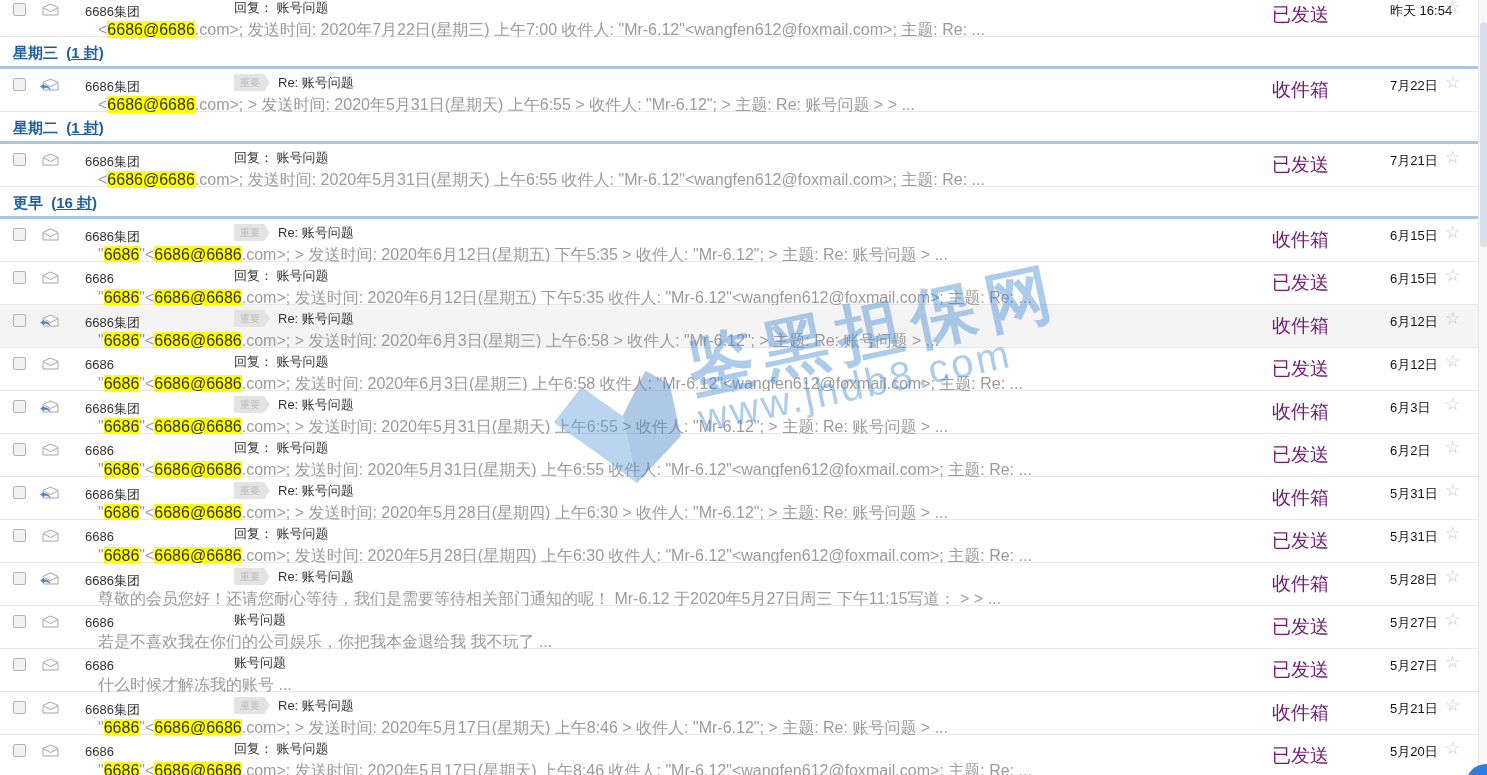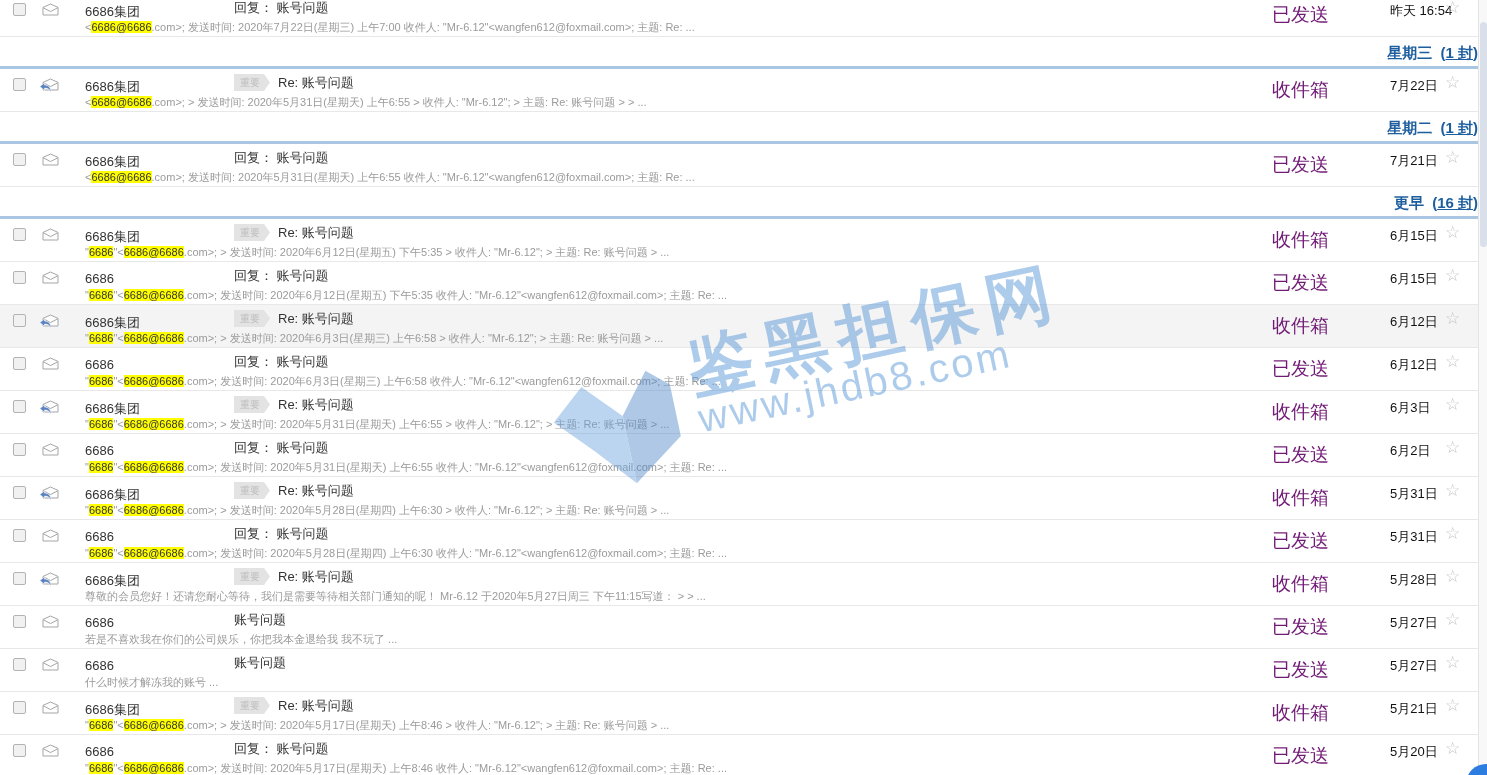--- a/index.html
+++ b/index.html
@@ -8,21 +8,21 @@
     width:1487px; height:775px; overflow:hidden; background:#fff;
     font-family:"Liberation Sans","DejaVu Sans",sans-serif; position:relative;
   }
   .page { position:absolute; inset:0; }
   .list { position:absolute; top:-6px; left:0; width:1478px; }
 
   
   .section-header {
     height:32px; padding:7px 0 0 13px;
     border-bottom:3px solid #a9c7e3;
-    font-size:15px; font-weight:bold; color:#1d5e9e;text-align:right;
+    font-size:15px; font-weight:bold; color:#1d5e9e;
   }
   .sec-count { margin-left:4px; font-weight:bold; }
   .sec-count u { text-decoration:underline; cursor:pointer; }
 
   
   .mail-row { position:relative; height:43px; border-bottom:1px solid #e8e8e8; background:#fff; }
   .mail-row.selected { background:#f4f4f4; }
   .cb {
     position:absolute; left:13px; top:9px; width:13px; height:13px;
     background:#f1f1f1; border:1px solid #b3b3b3; border-radius:2px; display:inline-block;
@@ -32,21 +32,21 @@
   .mailicon.replied .arr { display:block; }
   .sender { position:absolute; left:85px; top:9px; font-size:13px; color:#333; white-space:nowrap; }
   .subjwrap { position:absolute; left:234px; top:5px; display:flex; align-items:flex-start; white-space:nowrap; }
   .badge {
     display:inline-block; background:#e3e3e3; color:#bcbcbc; font-size:10px;
     padding:2px 4px 2px 6px; margin-right:8px; line-height:13px;
     clip-path:polygon(0 0, calc(100% - 6px) 0, 100% 50%, calc(100% - 6px) 100%, 0 100%);
     padding-right:10px;
   }
   .subject { font-size:13px; color:#333; }
-  .snippet { position:absolute; left:85px; top:26px; font-size:11px; color:#9b9b9b; white-space:nowrap; }
+  .snippet { position:absolute; left:98px; top:26px; font-size:16px; color:#9b9b9b; white-space:nowrap; }
   .snippet .hl { background:#ffff00; color:#333; }
   .folder { position:absolute; left:1272px; top:8px; font-size:19px; color:#701a75; white-space:nowrap; }
   .date { position:absolute; left:1390px; top:8px; font-size:13px; color:#111; white-space:nowrap; }
   .star { position:absolute; left:1445px; top:3px; font-size:17px; color:#c6c6c6; cursor:pointer; }
 
   
   .watermark {
     position:absolute; left:548px; top:298px; width:620px; height:180px;
     transform:rotate(-12deg); opacity:0.45; pointer-events:none;
   }

